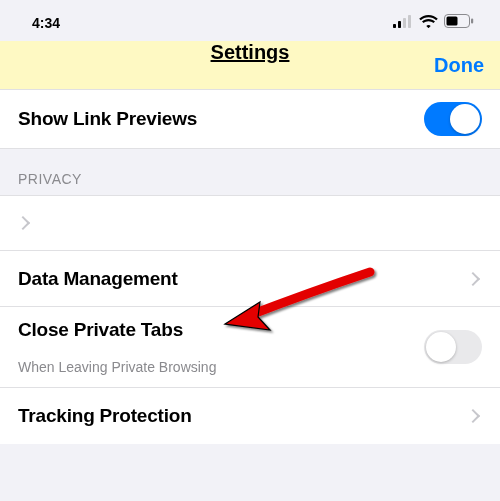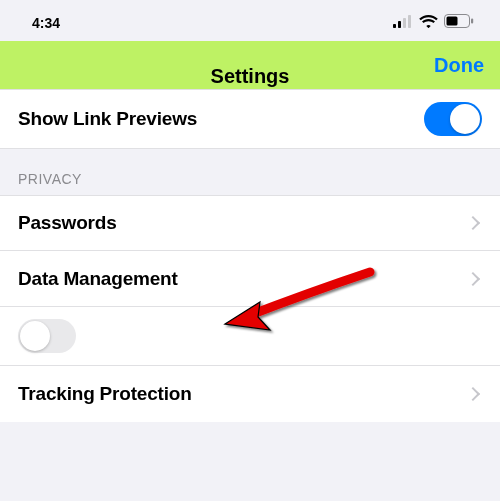--- a/index.html
+++ b/index.html
@@ -21,25 +21,26 @@
     font-size: 14px;
     font-weight: 600;
     background: #f2f2f7;
   }
   .status-right { display: flex; align-items: center; gap: 6px; }
 
   
   .nav-bar {
     position: relative;
     display: flex;
-    align-items: flex-end;
+    align-items: flex-start;
     justify-content: center;
     height: 48px;
-    background: #bef264;
+    background: #fef9c3;
     border-bottom: 1px solid rgba(0,0,0,0);
+    text-decoration: underline;
   }
   .nav-title {
     font-size: 20px;
     font-weight: 700;
   }
   .nav-done {
     position: absolute;
     right: 16px;
     top: 50%;
     transform: translateY(-50%);
@@ -147,34 +148,35 @@
     <span class="cell-title">Show Link Previews</span>
   </div>
   <div class="switch on">
     <div class="knob"></div>
   </div>
 </div>
 
 <div class="section-header">PRIVACY</div>
 
 <div class="cell" style="border-top:1px solid #e0e0e3;">
-  <div class="cell-text">
-    <span class="cell-title">Passwords</span>
-  </div>
   <span class="chevron"></span>
 </div>
 
 <div class="cell">
   <div class="cell-text">
     <span class="cell-title">Data Management</span>
   </div>
   <span class="chevron"></span>
 </div>
 
 <div class="cell">
+  <div class="cell-text">
+    <span class="cell-title">Close Private Tabs</span>
+    <span class="cell-sub">When Leaving Private Browsing</span>
+  </div>
   <div class="switch off">
     <div class="knob"></div>
   </div>
 </div>
 
 <div class="cell" style="border-bottom:none;align-items:center;">
   <div class="cell-text">
     <span class="cell-title">Tracking Protection</span>
   </div>
   <span class="chevron"></span>

